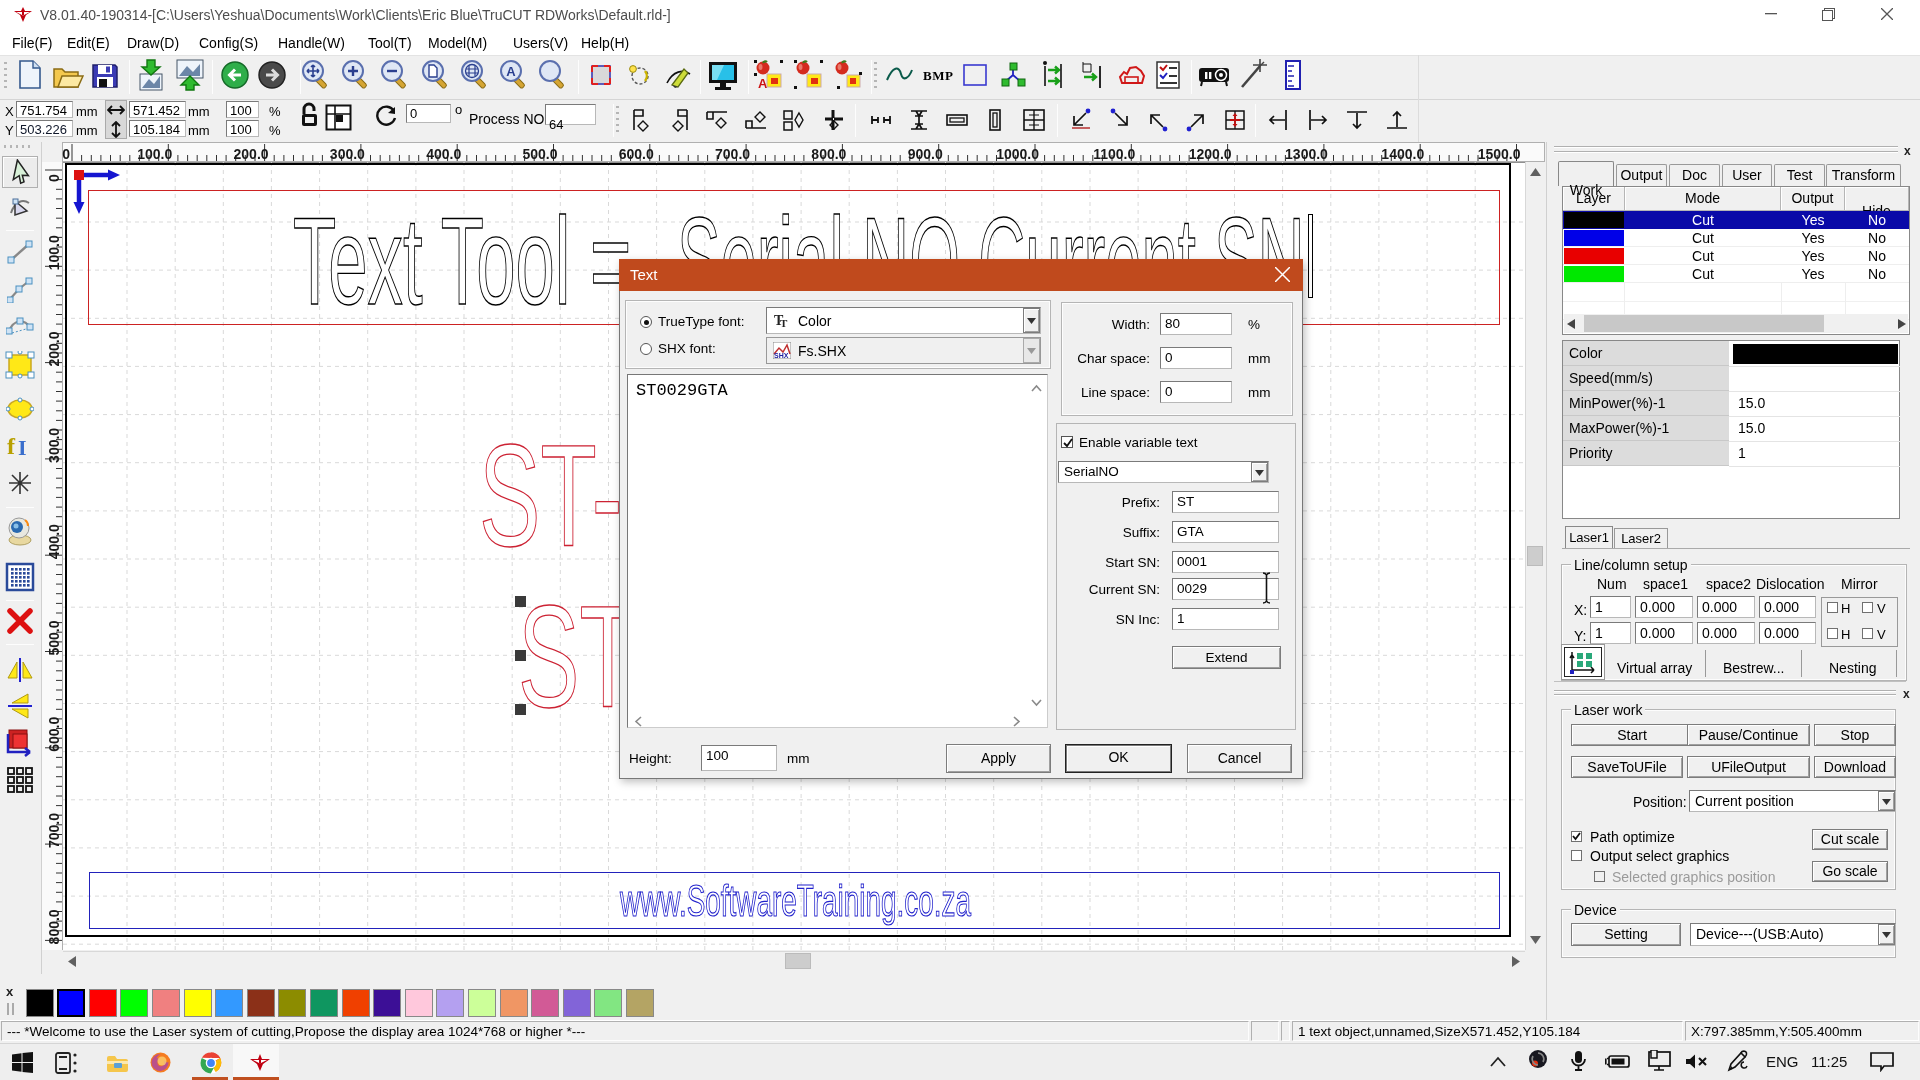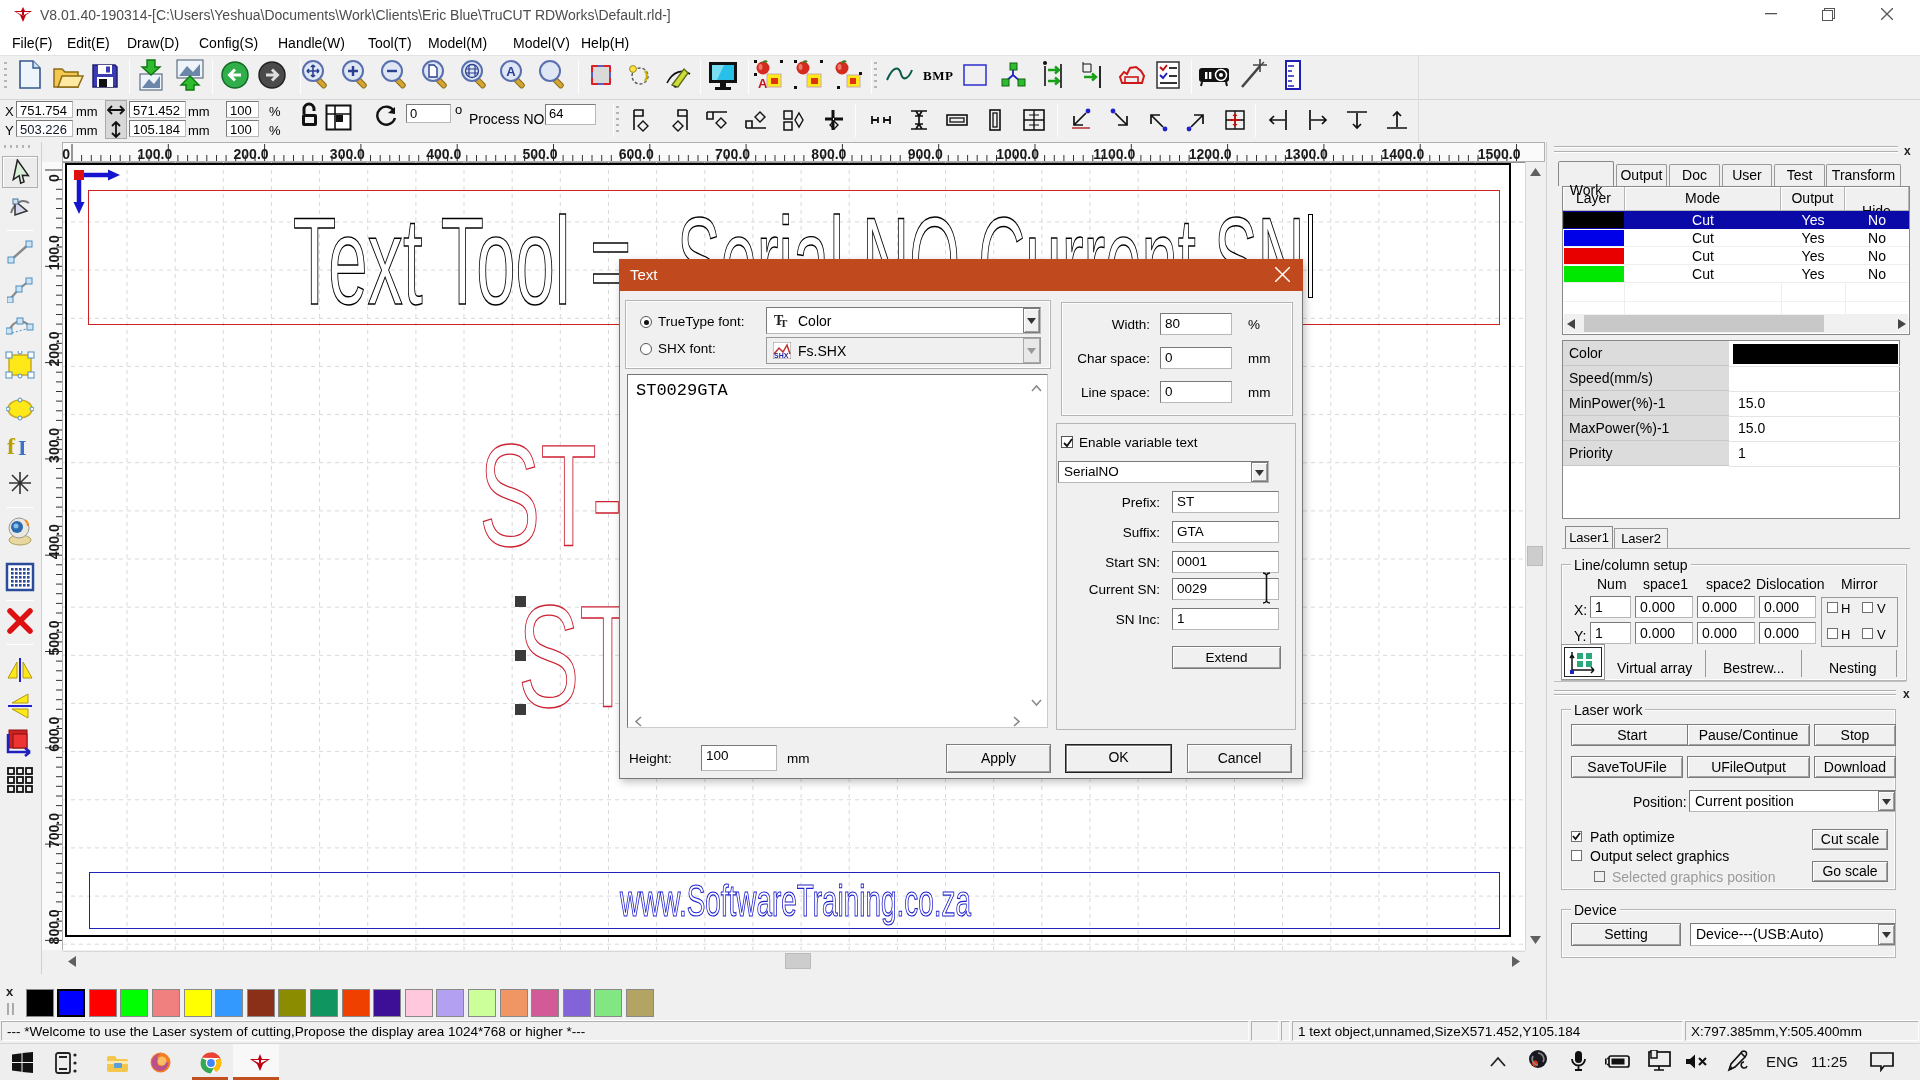--- a/index.html
+++ b/index.html
@@ -27,21 +27,21 @@
     <path d="M0 0 L12 12 M12 0 L0 12" stroke="#555" stroke-width="1.3"></path>
   </svg>
 <div class="a" style="left:0;top:28px;width:1920px;height:27px;background:#fff"></div>
 <div class="a lbl" style="left:12px;top:35px;font-size:14px">File(F)</div>
 <div class="a lbl" style="left:67px;top:35px;font-size:14px">Edit(E)</div>
 <div class="a lbl" style="left:127px;top:35px;font-size:14px">Draw(D)</div>
 <div class="a lbl" style="left:199px;top:35px;font-size:14px">Config(S)</div>
 <div class="a lbl" style="left:278px;top:35px;font-size:14px">Handle(W)</div>
 <div class="a lbl" style="left:368px;top:35px;font-size:14px">Tool(T)</div>
 <div class="a lbl" style="left:428px;top:35px;font-size:14px">Model(M)</div>
-<div class="a lbl" style="left:513px;top:35px;font-size:14px">Model(V)</div>
+<div class="a lbl" style="left:513px;top:35px;font-size:14px">Users(V)</div>
 <div class="a lbl" style="left:581px;top:35px;font-size:14px">Help(H)</div>
 <div class="a" style="left:0;top:55px;width:1920px;height:44px;background:#f0f0f0;border-top:1px solid #e3e3e3"></div>
 <div class="a" style="left:0;top:99px;width:1920px;height:43px;background:#f0f0f0;border-top:1px solid #d5d5d5"></div>
 <div class="a" style="left:1418px;top:55px;width:1px;height:87px;background:#dcdcdc"></div>
 <div class="a" style="left:4px;top:62px;width:3px;height:30px;background:repeating-linear-gradient(180deg,#b5b5b5 0 2px,transparent 2px 6px)"></div>
 <div class="a" style="left:129px;top:60px;width:1px;height:34px;background:#c9c9c9;border-right:1px solid #fdfdfd"></div>
 <div class="a" style="left:212px;top:60px;width:1px;height:34px;background:#c9c9c9;border-right:1px solid #fdfdfd"></div>
 <div class="a" style="left:300px;top:60px;width:1px;height:34px;background:#c9c9c9;border-right:1px solid #fdfdfd"></div>
 <div class="a" style="left:578px;top:60px;width:1px;height:34px;background:#c9c9c9;border-right:1px solid #fdfdfd"></div>
 <div class="a" style="left:700px;top:60px;width:1px;height:34px;background:#c9c9c9;border-right:1px solid #fdfdfd"></div>
@@ -254,21 +254,21 @@
     <path d="M10 2 L10 25 M2 10 L25 10" stroke="#111" stroke-width="1.6"></path>
     <rect x="11" y="11" width="7" height="7" fill="#111"></rect>
   </svg>
 <svg class="a" style="left:373px;top:105px" width="26" height="22" viewBox="0 0 26 22">
     <path d="M21 6 A9 9 0 1 0 22 13" stroke="#111" stroke-width="2.4" fill="none"></path>
     <path d="M22 2 L22 9 L15 8 Z" fill="#111"></path>
   </svg>
 <div class="a sunk" style="left:406px;top:104px;width:45px;height:19px;font-size:13px;padding:1px 0 0 3px;color:#000">0</div>
 <div class="a lbl" style="left:455px;top:102px;font-size:13px">o</div>
 <div class="a lbl" style="left:469px;top:111px;font-size:14px">Process NO:</div>
-<div class="a sunk" style="left:545px;top:104px;width:51px;height:21px;font-size:13px;padding:1px 0 0 3px;color:#000">64</div>
+<div class="a sunk" style="left:545px;top:104px;width:51px;height:21px;font-size:13px;padding:12px 0 0 3px;color:#000">64</div>
 <div class="a" style="left:613px;top:104px;width:1px;height:33px;background:#c9c9c9;border-right:1px solid #fdfdfd"></div>
 <div class="a" style="left:616px;top:106px;width:3px;height:28px;background:repeating-linear-gradient(180deg,#b5b5b5 0 2px,transparent 2px 6px)"></div>
 <svg class="a" style="left:630px;top:108px" width="24" height="24" viewBox="0 0 24 24">
     <path d="M4 2 L4 22 M4 2 L13 2 L13 8 L4 8" stroke="#111" fill="none" stroke-width="1.6"></path>
     <path d="M8 18 L13 13 L18 18 L13 23 Z" fill="none" stroke="#111" stroke-width="1.4"></path>
   </svg>
 <svg class="a" style="left:667px;top:108px" width="24" height="24" viewBox="0 0 24 24">
     <path d="M20 2 L20 22 M20 2 L11 2 L11 8 L20 8" stroke="#111" fill="none" stroke-width="1.6"></path>
     <path d="M6 18 L11 13 L16 18 L11 23 Z" fill="none" stroke="#111" stroke-width="1.4"></path>
   </svg>

